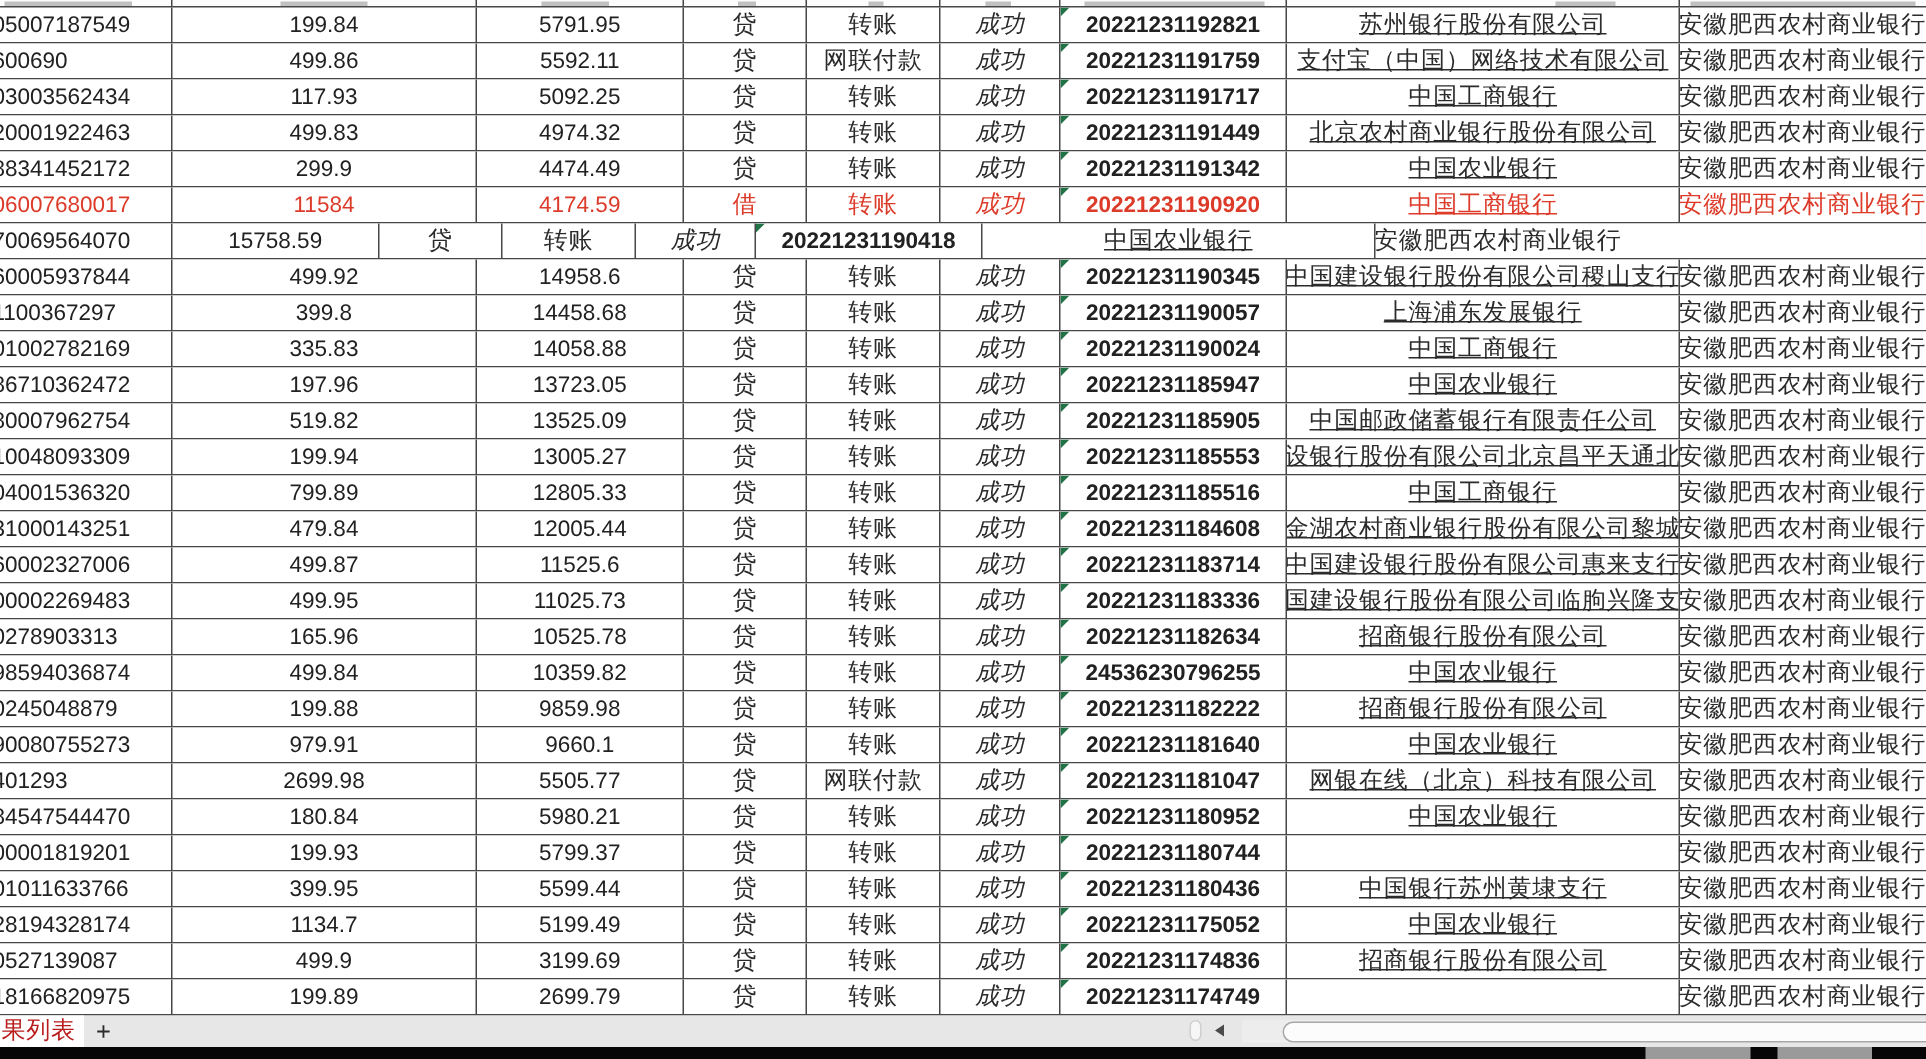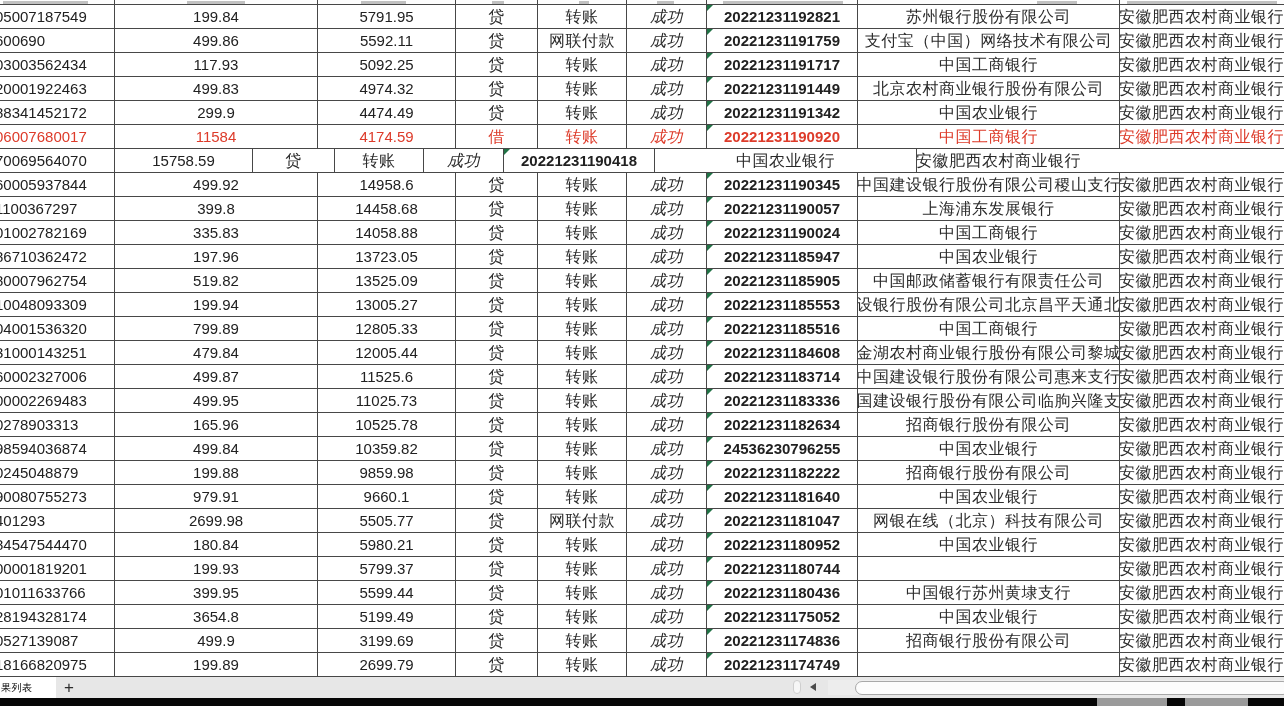--- a/index.html
+++ b/index.html
@@ -12,35 +12,35 @@
         align-items:center;justify-content:center;overflow:hidden;position:relative;
         font-size:15px;line-height:22px;white-space:nowrap;}
   .c-account{width:115px;justify-content:flex-start;}
   .c-account span{margin-left:-5px;white-space:nowrap;}
   .c-amount{width:203px;}
   .c-balance{width:138px;}
   .c-dc{width:82px;}
   .c-type{width:89px;align-items:flex-end;}
   .c-status{width:80px;font-style:italic;}
   .c-ts{width:151px;font-weight:bold;}
-  .c-bank{width:262px;}
+  .c-bank{width:262px;text-decoration:underline;}
   .c-bank2{width:164px;border-right:none;justify-content:flex-end;}
   .c-bank2 span{margin-left:-9px;white-space:nowrap;}
   .c-bank2.spill{overflow:visible;}
   .cjk{font-family:"Liberation Serif",serif;font-size:16px;letter-spacing:0.5px;color:#2b2b2b;}
   .row.hl .cell, .row.hl .cell span{color:#dd3b2a;}
   .tri{position:absolute;top:0;left:0;width:0;height:0;
        border-top:6px solid #217346;border-right:6px solid transparent;}
   
   .rem{position:absolute;top:1px;height:3px;background:#909090;opacity:.55;}
   
   .tabbar{position:relative;height:21px;background:#e7e7e7;}
   .sheettab{position:absolute;left:0;top:0;width:56px;height:21px;background:#fff;
             display:flex;align-items:center;overflow:hidden;}
-  .sheettab span{color:#000000;font-size:10px;margin-left:1px;}
+  .sheettab span{color:#b91c1c;font-size:16px;margin-left:1px;}
   .addsheet{position:absolute;left:57px;top:0;width:24px;height:21px;display:flex;
             align-items:center;justify-content:center;color:#2b2b2b;font-size:17px;font-weight:400;}
   .splitter{position:absolute;left:793px;top:3px;width:8px;height:14px;background:#f6f6f6;
             border:1px solid #cfcfcf;border-radius:4px;box-sizing:border-box;}
   .hsb-arrow{position:absolute;left:810px;top:6px;width:0;height:0;
              border-top:4px solid transparent;border-bottom:4px solid transparent;
              border-right:6px solid #4a4a4a;}
   .hsb-track{position:absolute;left:828px;top:3px;width:456px;height:15px;background:#ededed;}
   .hsb-thumb{position:absolute;left:855px;top:4px;width:435px;height:14px;background:#fcfcfc;
              border:1px solid #a8a8a8;border-radius:7px;box-sizing:border-box;}
@@ -819,21 +819,21 @@
         </div>
         <div class="cell c-bank2 cjk">
           <span>安徽肥西农村商业银行</span>
         </div>
       </div>
       <div class="row">
         <div class="cell c-account">
           <span>28194328174</span>
         </div>
         <div class="cell c-amount">
-          <span>3654.8</span>
+          <span>1134.7</span>
         </div>
         <div class="cell c-balance">
           <span>5199.49</span>
         </div>
         <div class="cell c-dc cjk">
           <span>贷</span>
         </div>
         <div class="cell c-type cjk">
           <span>转账</span>
         </div>

